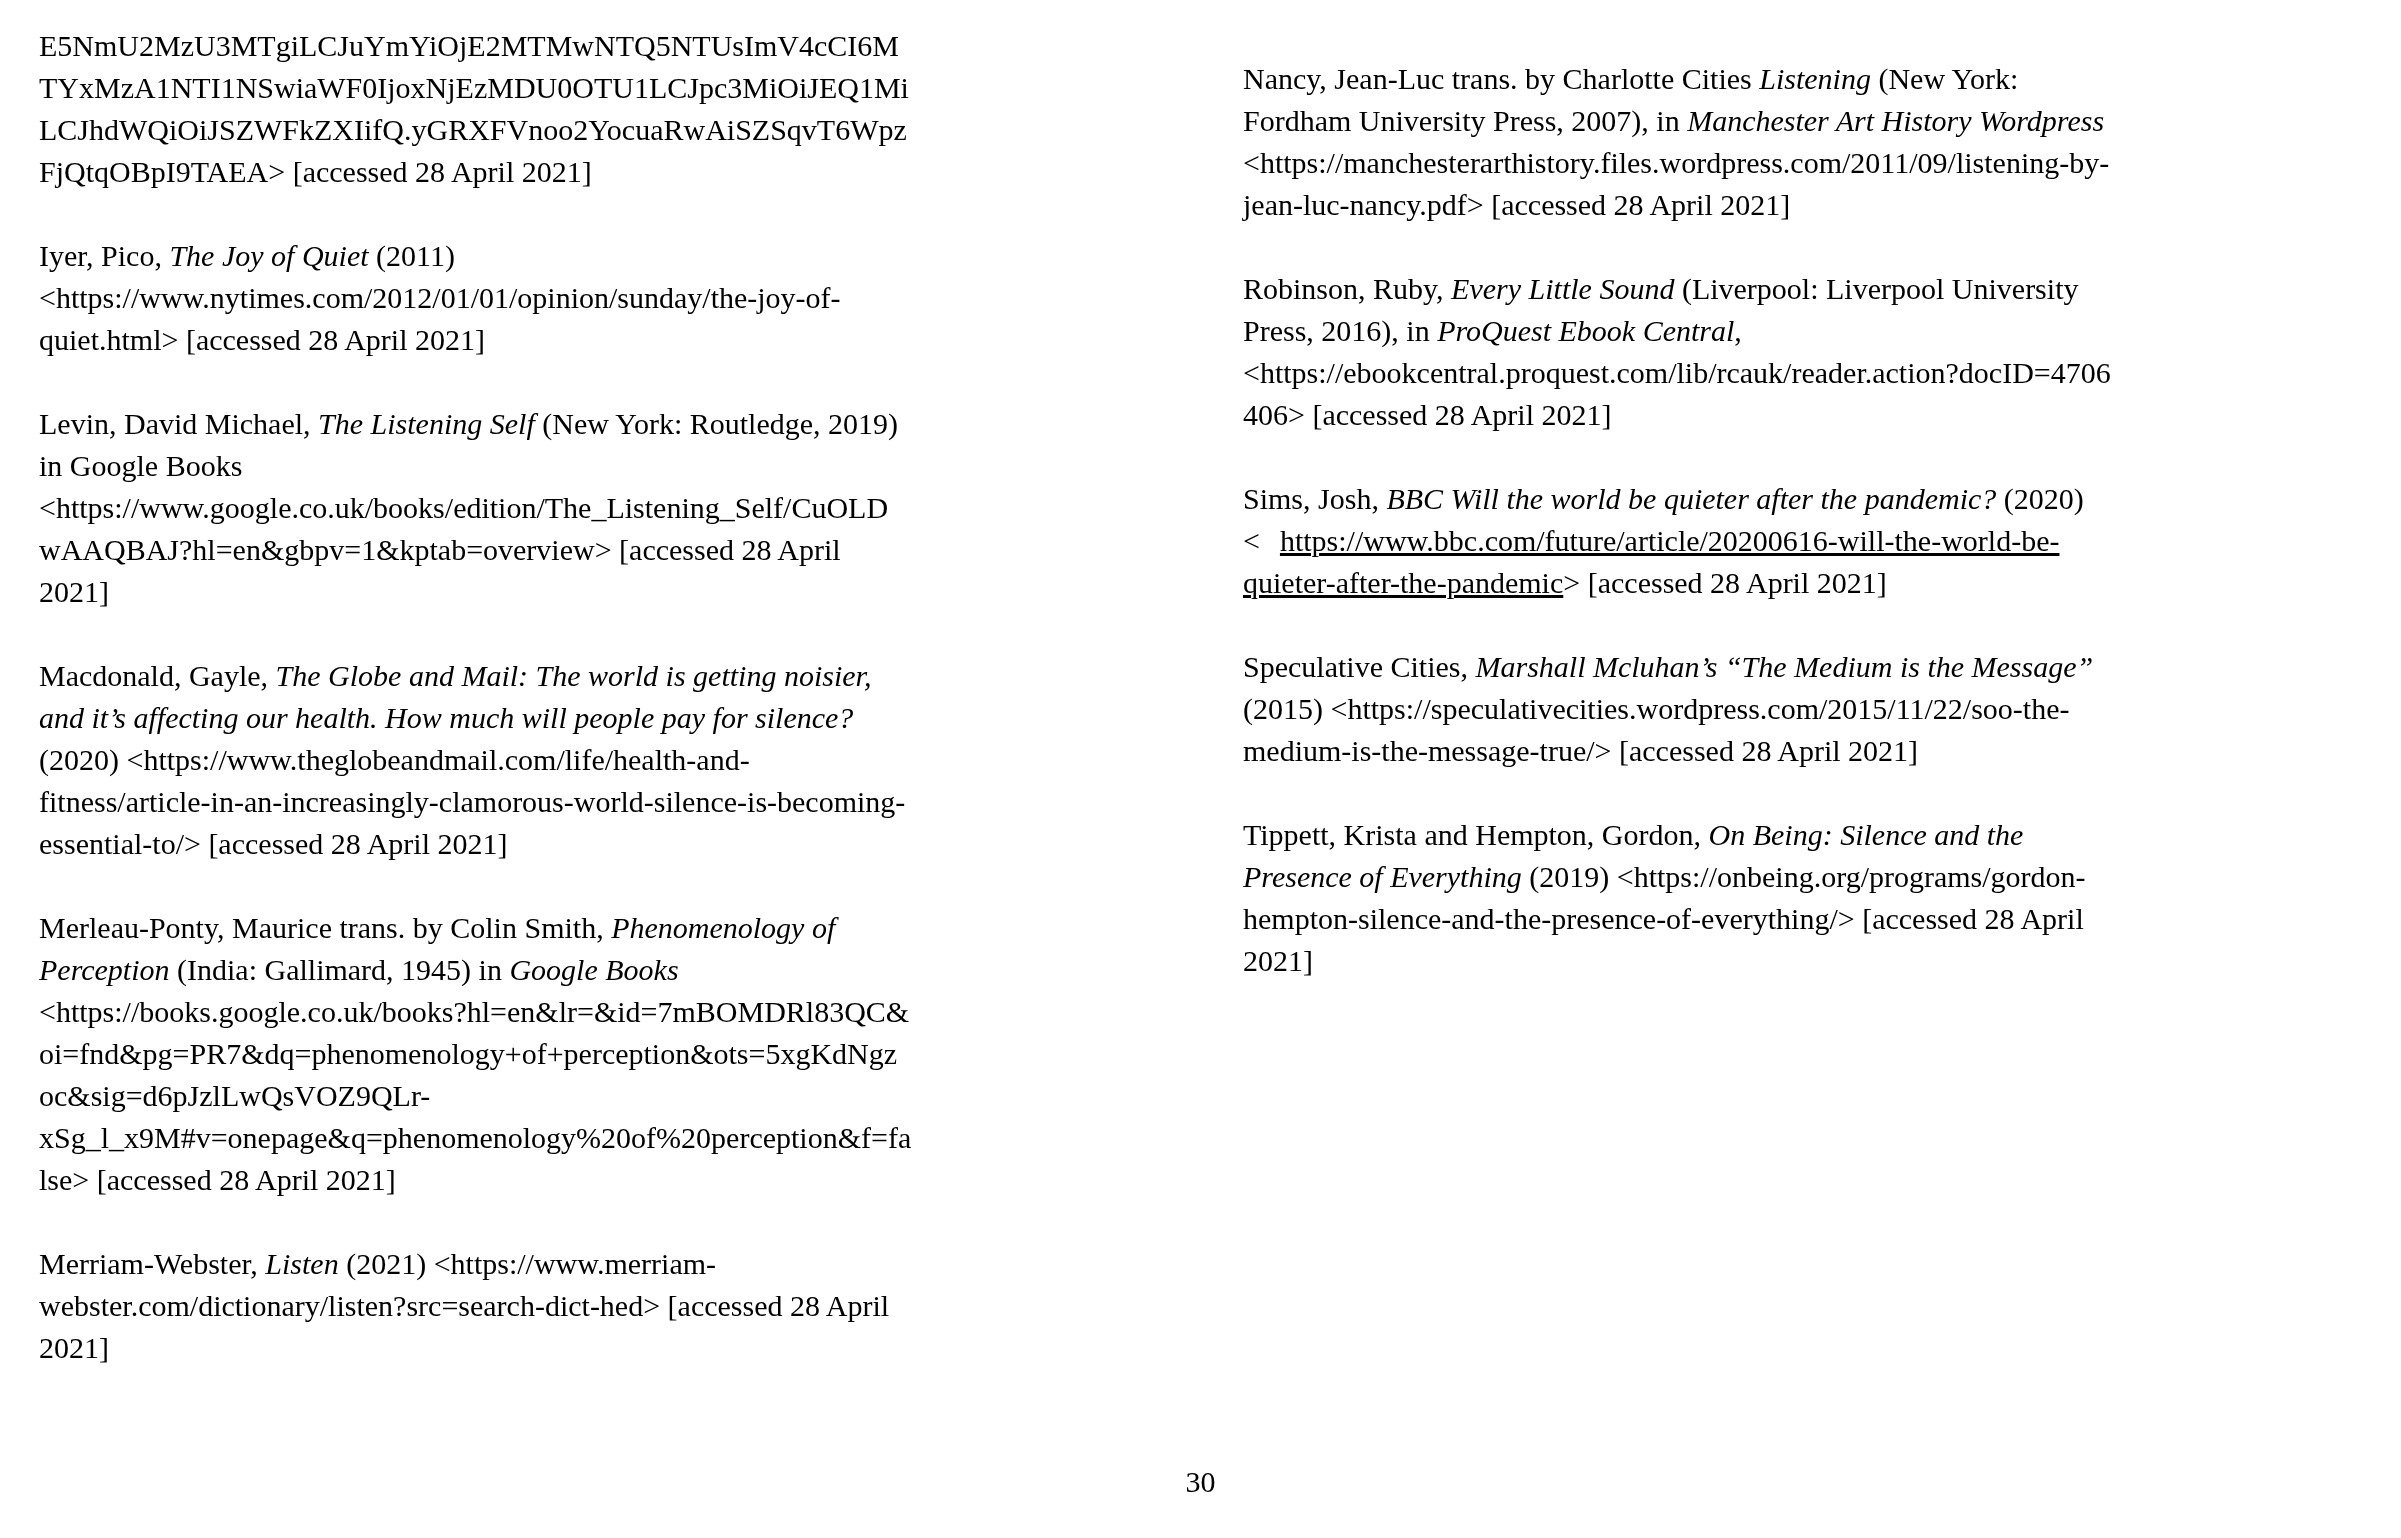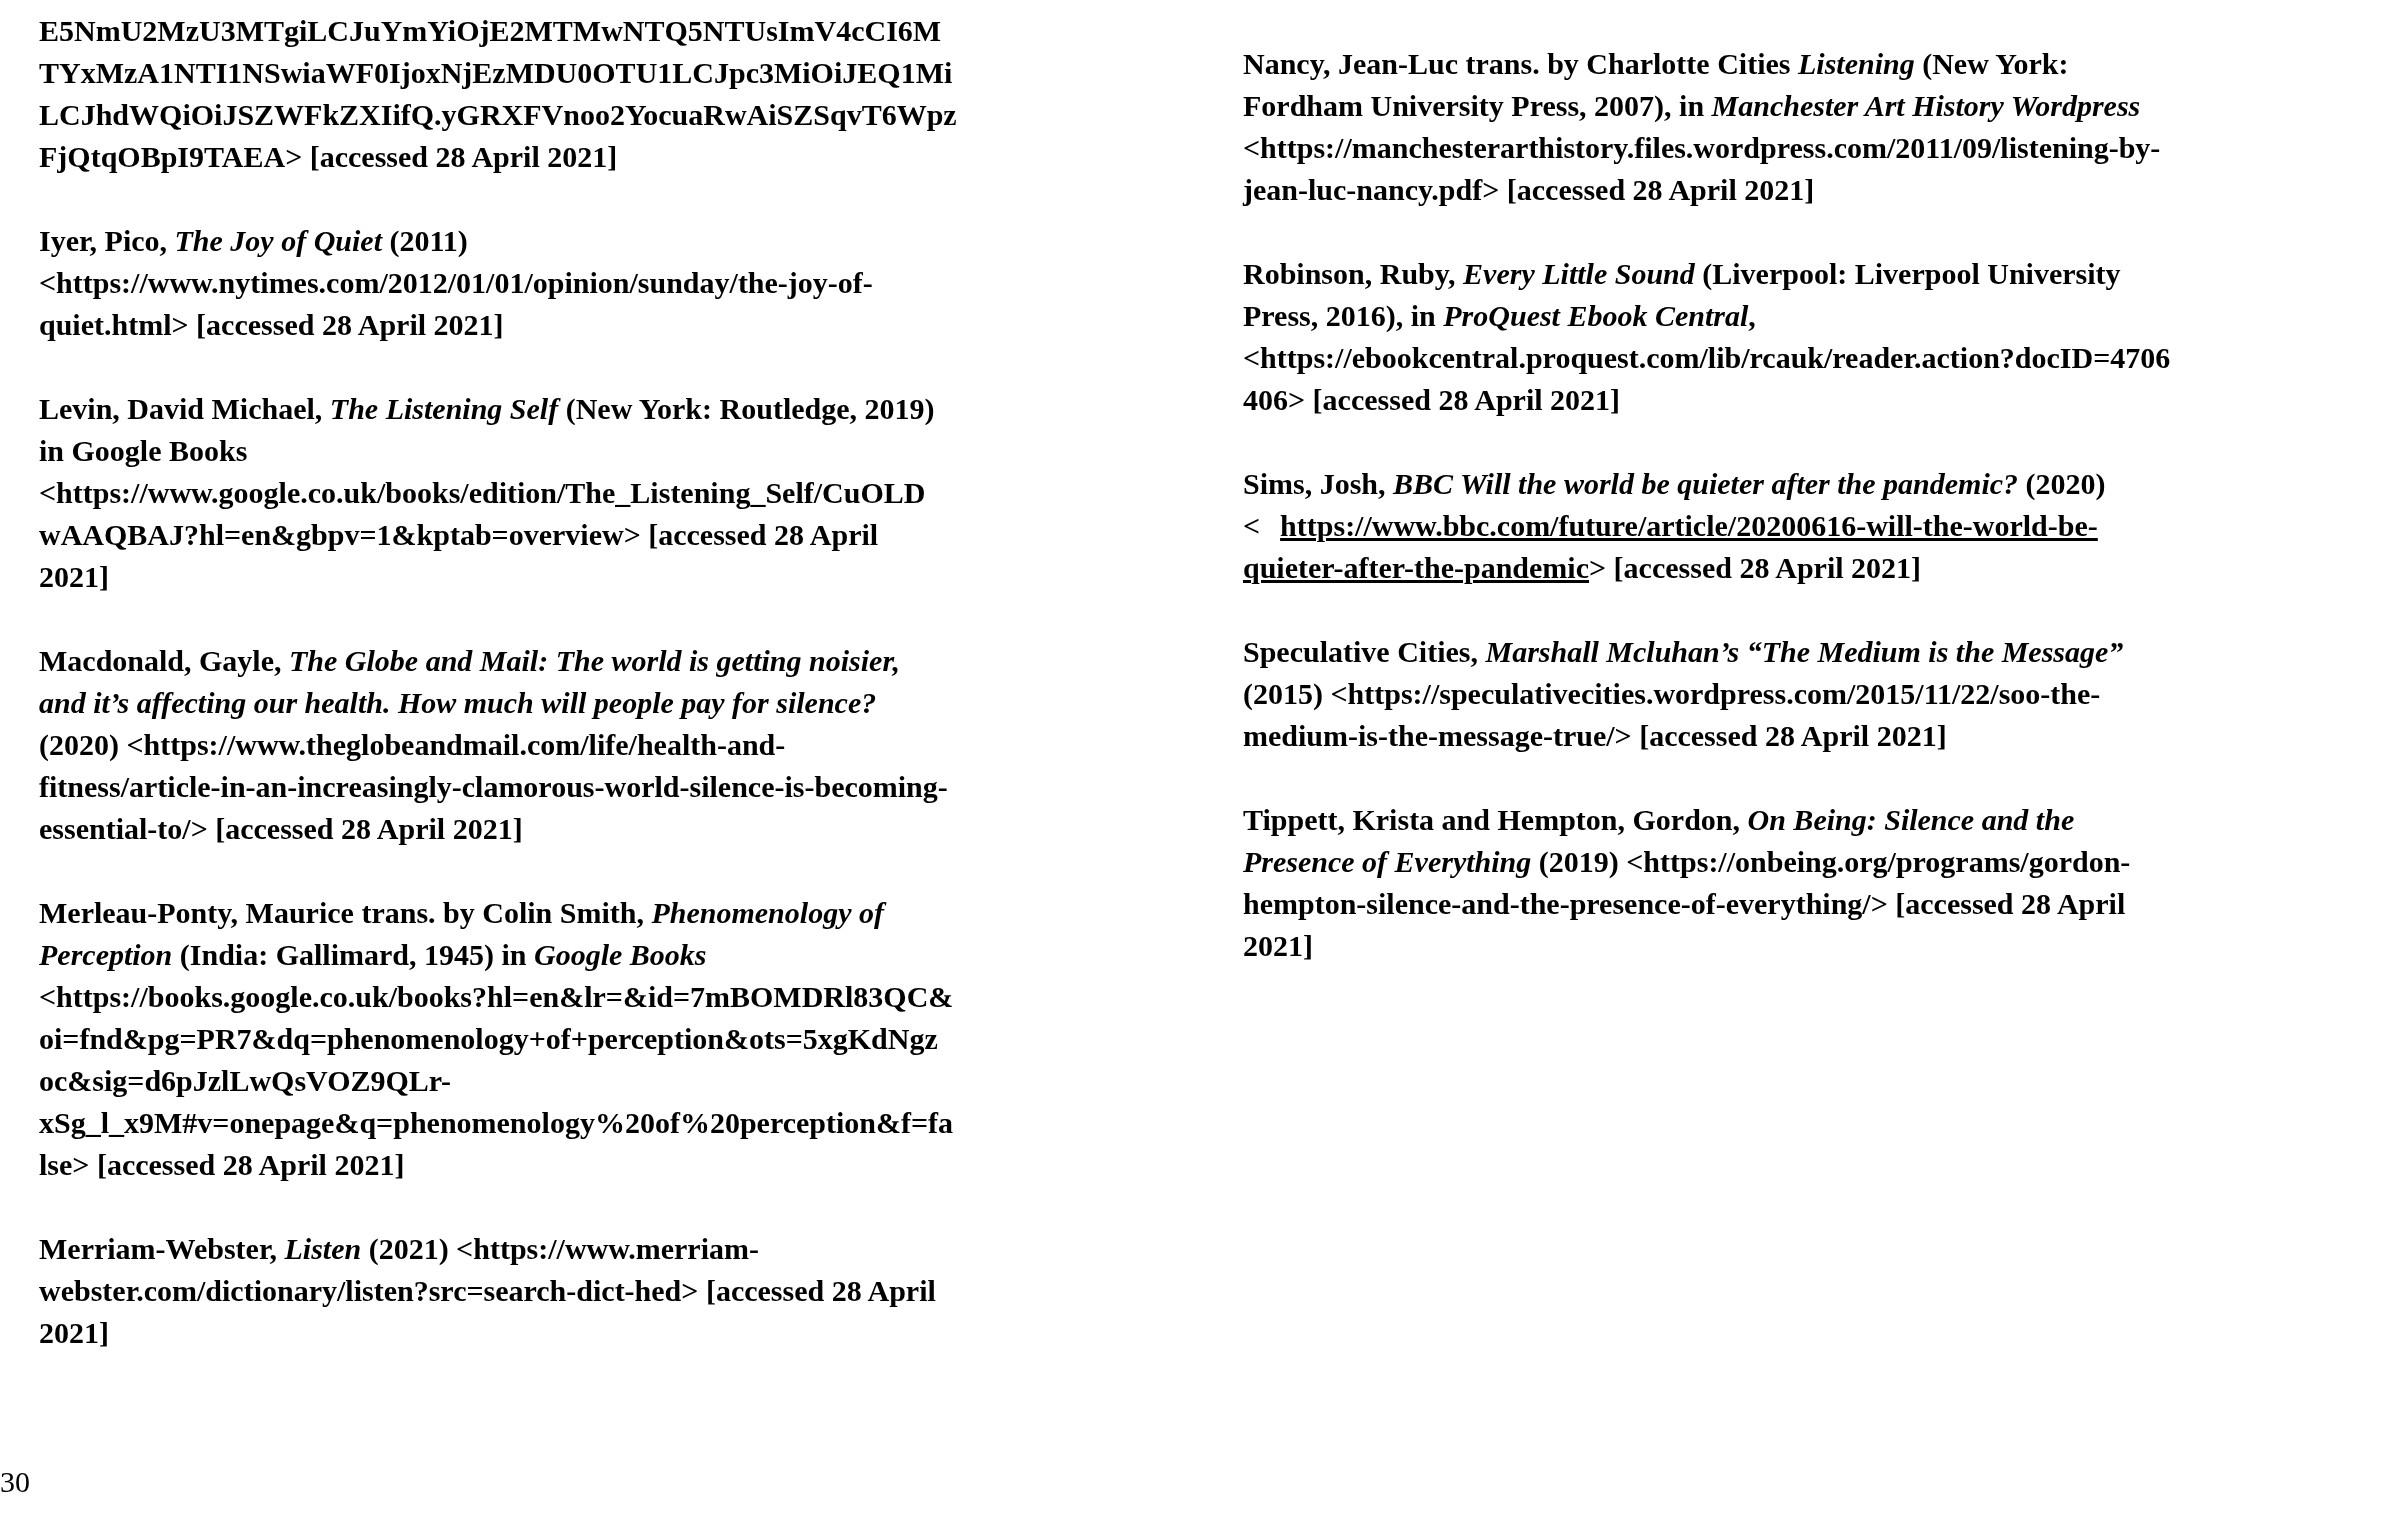--- a/index.html
+++ b/index.html
@@ -17,23 +17,22 @@
     overflow: hidden;
   }
   .page {
     position: relative;
     width: 2401px;
     height: 1539px;
     box-sizing: border-box;
   }
   .columns {
     display: flex;
-    padding: 10px 0 0 39px;
+    padding: 25px 0 0 39px;
     box-sizing: border-box;
-    font-weight: bold;
   }
   .col {
     width: 1130px;
     flex: 0 0 auto;
   }
   .col-left {
     margin-right: 74px;
   }
   .col-right {
     padding-top: 33px;
@@ -48,21 +47,21 @@
   }
   .seg-underline {
     text-decoration: underline;
     margin-left: 20px;
   }
   .page-number {
     position: absolute;
     left: 0;
     bottom: 36px;
     width: 100%;
-    text-align: left;
+    text-align: center;
   }
 </style>
 </head>
 <body>
 
 <div class="page">
   <div class="columns">
     <div class="col col-left">
         <p class="entry"><span>E5NmU2MzU3MTgiLCJuYmYiOjE2MTMwNTQ5NTUsImV4cCI6M
 TYxMzA1NTI1NSwiaWF0IjoxNjEzMDU0OTU1LCJpc3MiOiJEQ1Mi

